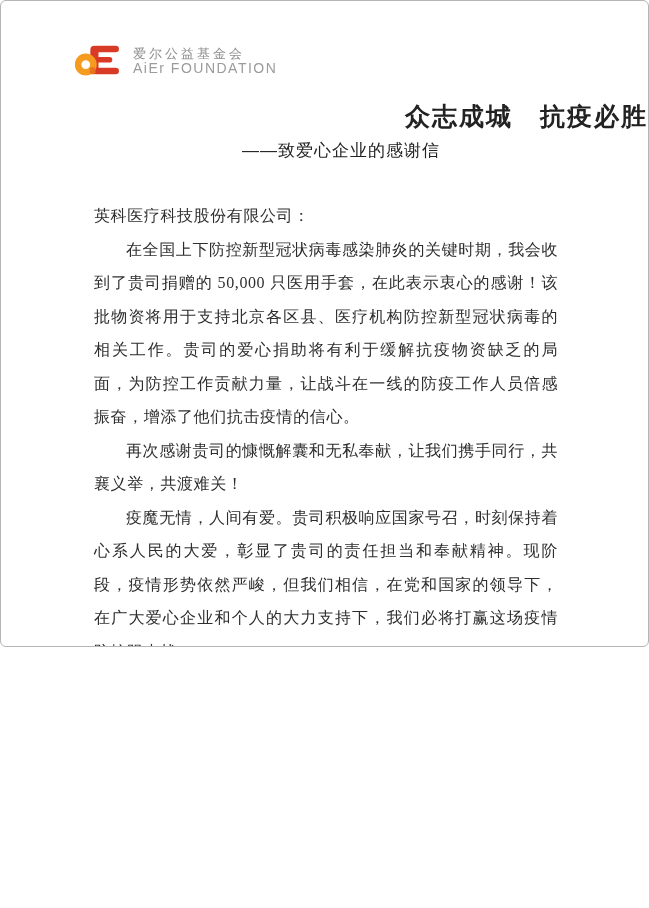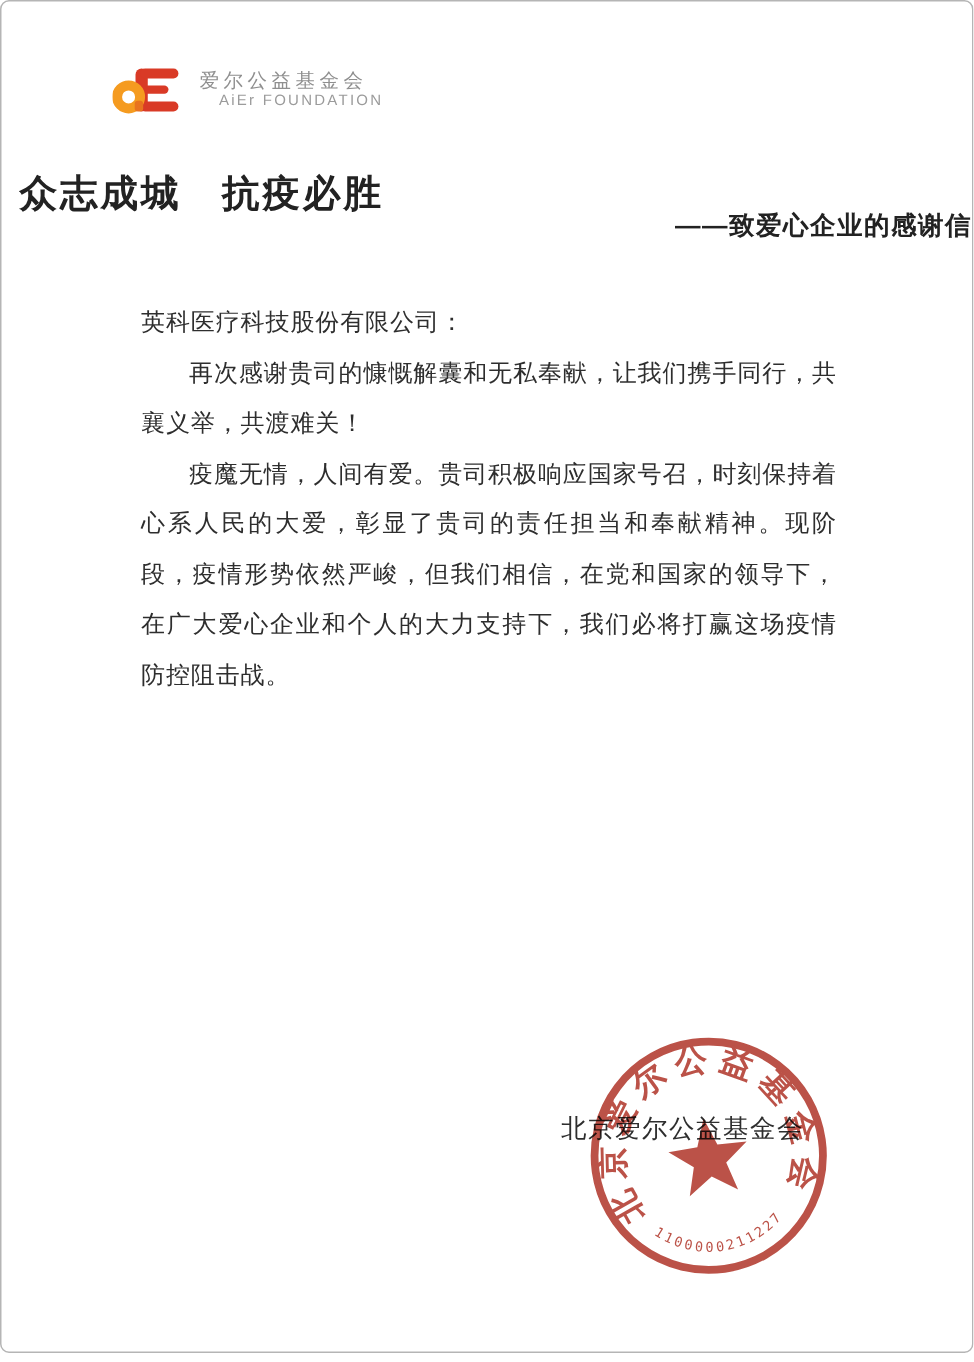--- a/index.html
+++ b/index.html
@@ -4,21 +4,21 @@
 <style>
   html, body {
     margin: 0;
     padding: 0;
     background: #ffffff;
     font-family: "Liberation Serif", "DejaVu Serif", serif;
   }
   .letter {
     position: relative;
     width: 649px;
-    height: 902px;
+    height: 647px;
     box-sizing: border-box;
     background: #ffffff;
     border: 1px solid #b5b5b5;
     border-radius: 6px;
     overflow: hidden;
     color: #2e2e2e;
   }
   
   .logo-row {
     position: absolute;
@@ -29,47 +29,46 @@
   }
   .logo-mark { width: 46px; height: 34px; }
   .logo-text { margin-left: 12px; font-family: "Liberation Sans", "DejaVu Sans", sans-serif; }
   .logo-cn {
     font-size: 13px;
     letter-spacing: 3px;
     color: #8f8f8f;
     line-height: 16px;
   }
   .logo-en {
-    font-size: 10px;
+    font-size: 14px;
     letter-spacing: 1.5px;
     color: #9b9b9b;
     line-height: 12px;
-    margin-left: 13px;
   }
   
   .title {
     position: absolute;
     left: 0; right: 0;
     top: 99px;
-    margin: 12px;
-    text-align: left;
+    margin: 0;
+    text-align: right;
     font-size: 25px;
     font-weight: bold;
     letter-spacing: 2px;
     color: #222222;
     font-family: "Liberation Sans", "DejaVu Sans", sans-serif;
   }
   .subtitle {
     position: absolute;
     left: 0; right: 0;
     top: 138px;
     margin: 0;
-    text-align: right;
+    text-align: center;
     font-size: 17px;
-    font-weight: bold;
+    font-weight: normal;
     letter-spacing: 1px;
     color: #222222;
     font-family: "Liberation Sans", "DejaVu Sans", sans-serif;
     padding-left: 33px;
   }
   
   .body-block {
     position: absolute;
     left: 93px;
     top: 198px;
@@ -143,20 +142,21 @@
       <div class="logo-cn">爱尔公益基金会</div>
       <div class="logo-en">AiEr FOUNDATION</div>
     </div>
   </header>
 
   <h1 class="title">众志成城　抗疫必胜</h1>
   <h2 class="subtitle">——致爱心企业的感谢信</h2>
 
   <div class="body-block">
     <p class="salutation">英科医疗科技股份有限公司：</p>
+    <p class="para">在全国上下防控新型冠状病毒感染肺炎的关键时期，我会收到了贵司捐赠的 50,000 只医用手套，在此表示衷心的感谢！该批物资将用于支持北京各区县、医疗机构防控新型冠状病毒的相关工作。贵司的爱心捐助将有利于缓解抗疫物资缺乏的局面，为防控工作贡献力量，让战斗在一线的防疫工作人员倍感振奋，增添了他们抗击疫情的信心。</p>
     <p class="para">再次感谢贵司的慷慨解囊和无私奉献，让我们携手同行，共襄义举，共渡难关！</p>
     <p class="para">疫魔无情，人间有爱。贵司积极响应国家号召，时刻保持着心系人民的大爱，彰显了贵司的责任担当和奉献精神。现阶段，疫情形势依然严峻，但我们相信，在党和国家的领导下，在广大爱心企业和个人的大力支持下，我们必将打赢这场疫情防控阻击战。</p>
   </div>
 
   <div class="sig-block">
     <div>北京爱尔公益基金会</div>
   </div>
 
   <div class="seal">
     <svg viewBox="0 0 200 200" aria-hidden="true">

